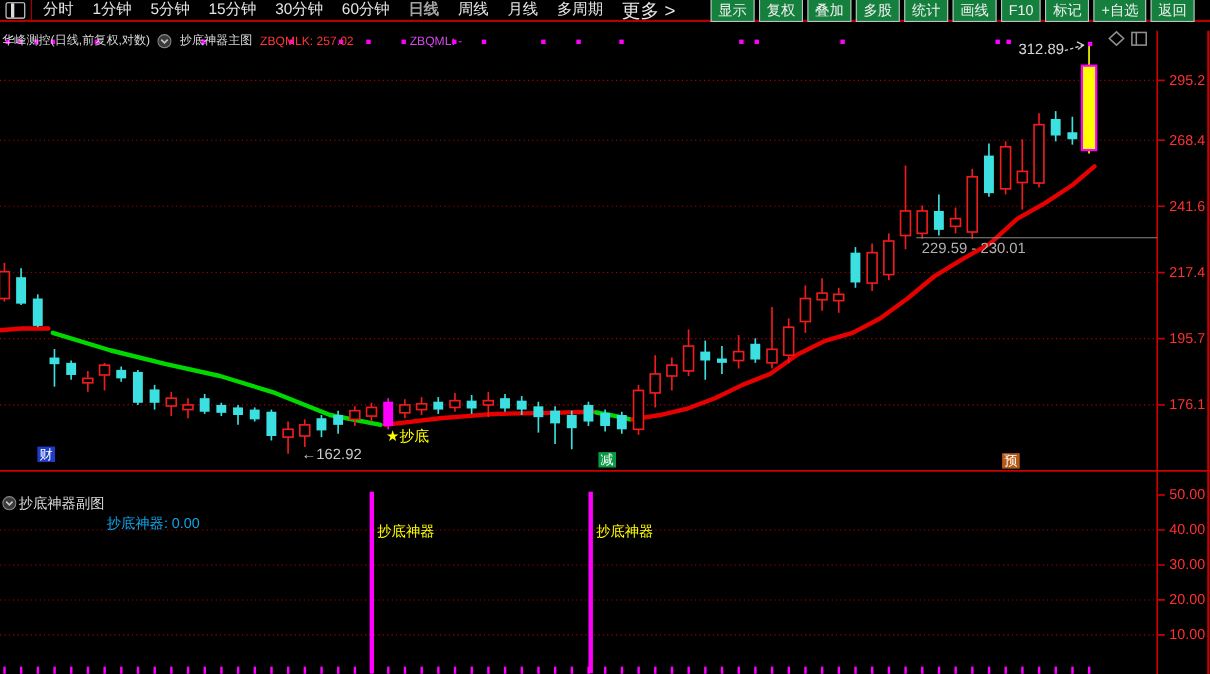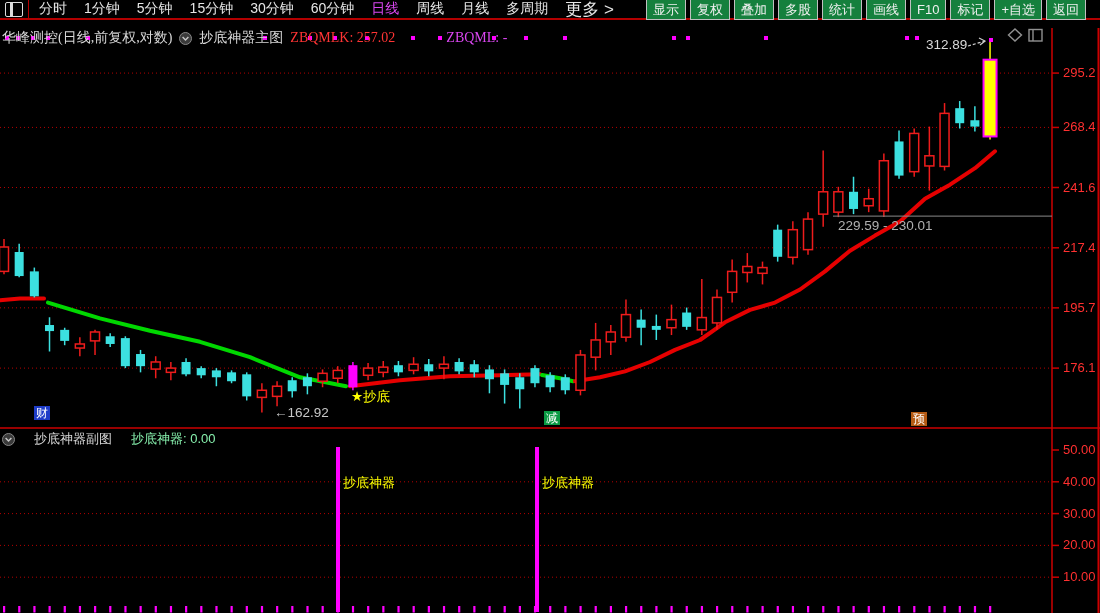--- a/index.html
+++ b/index.html
@@ -6,30 +6,30 @@
   body{width:1100px;height:613px;position:relative;overflow:hidden;
        font-family:"Liberation Sans","DejaVu Sans",sans-serif;}
   #toolbar{position:absolute;top:0;left:0;width:1100px;height:20px;background:#000;
            border-bottom:2px solid #b40000;box-sizing:border-box;display:flex;
            align-items:center;z-index:3;text-align:center;}
   .win-icon{width:16px;height:13px;border:1px solid #dcdcdc;border-radius:2px;
             margin:0 5px 0 5px;position:relative;flex:none;}
   .win-icon::after{content:"";position:absolute;left:4px;top:0;bottom:0;width:3px;background:#dcdcdc;}
   .tb-divider{width:1px;height:20px;background:#b40000;margin-right:10px;flex:none;}
   .period-item{color:#e6e6e6;font-size:14px;margin-right:17px;white-space:nowrap;cursor:default;}
-  .period-item.active{color:#d946ef;}
+  .period-item.active{color:#a3a3a3;font-weight:bold;}
   .more-menu{color:#e6e6e6;font-size:17px;margin-right:6px;white-space:nowrap;}
   .tb-spacer{flex:1;}
   .tb-btn{color:#f0f0f0;font-size:13px;border:1px solid #c0c0c0;background:#15803d;
           padding:1px 6px;margin-left:4px;white-space:nowrap;line-height:17px;}
   .tb-btn:last-child{margin-right:14px;}
   #main-header{position:absolute;top:29px;left:2px;z-index:2;display:flex;
-               align-items:center;gap:7px;font-size:14px;white-space:nowrap;font-family:Liberation Serif, serif;}
+               align-items:flex-end;gap:7px;font-size:11px;white-space:nowrap;}
   #sub-header{position:absolute;top:430px;left:2px;z-index:2;display:flex;
-              align-items:center;gap:19px;font-size:13px;white-space:nowrap;}
+              align-items:center;gap:2px;font-size:13px;white-space:nowrap;}
   .hdr-title{color:#d8d8d8;}
   .chart-tag{position:absolute;z-index:2;color:#fff;font-size:12px;line-height:14px;
              padding:0 2px;cursor:default;}
   svg#chart{position:absolute;top:0;left:0;z-index:1;}
 </style>
 </head>
 <body>
 
 <div id="toolbar">
   <span class="win-icon"></span>
@@ -72,21 +72,21 @@
   <span id="mh-v1" style="color: rgb(255, 52, 52);">ZBQMLK: 257.02</span>
   <span id="mh-v2" style="color: #d946ef; margin-left: 44px;">ZBQML: -</span>
 </div>
 
 <div id="sub-header">
   <svg width="13" height="13">
     <circle cx="6.5" cy="6.5" r="6" fill="#3a3a3a" stroke="#888"></circle>
     <path d="M3.6,5 L6.5,8 L9.4,5" stroke="#c8c8c8" fill="none" stroke-width="1.4"></path>
   </svg>
   <span class="hdr-title">抄底神器副图</span>
-  <span id="sh-v" style="color: #86efac;">抄底神器: 0.00</span>
+  <span id="sh-v" style="color: #0ea5e9; margin-top: 37px;">抄底神器: 0.00</span>
 </div>
 
 <svg id="chart" width="1100" height="613" viewBox="0 0 1100 613">
     <g>
       <line x1="0" y1="73.08131874400033" x2="1052" y2="73.08131874400033" stroke="#b40000" stroke-width="1" stroke-dasharray="1,3"></line>
       <line x1="1052" y1="73.08131874400033" x2="1059" y2="73.08131874400033" stroke="#cc0000" stroke-width="1.5"></line>
       <text x="1063" y="77.08131874400033" fill="#ff3030" font-size="13">295.2</text>
       <line x1="0" y1="127.43558284880237" x2="1052" y2="127.43558284880237" stroke="#b40000" stroke-width="1" stroke-dasharray="1,3"></line>
       <line x1="1052" y1="127.43558284880237" x2="1059" y2="127.43558284880237" stroke="#cc0000" stroke-width="1.5"></line>
       <text x="1063" y="131.43558284880237" fill="#ff3030" font-size="13">268.4</text>

